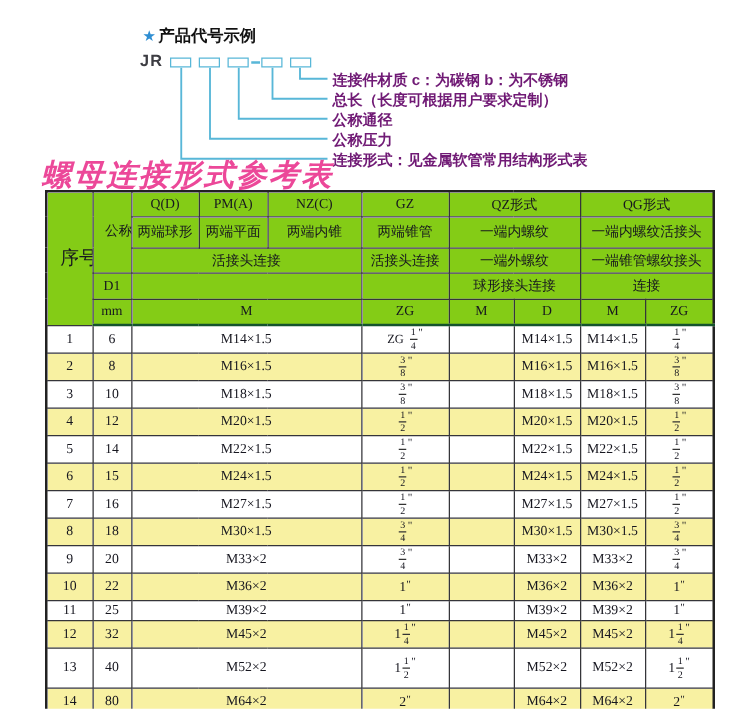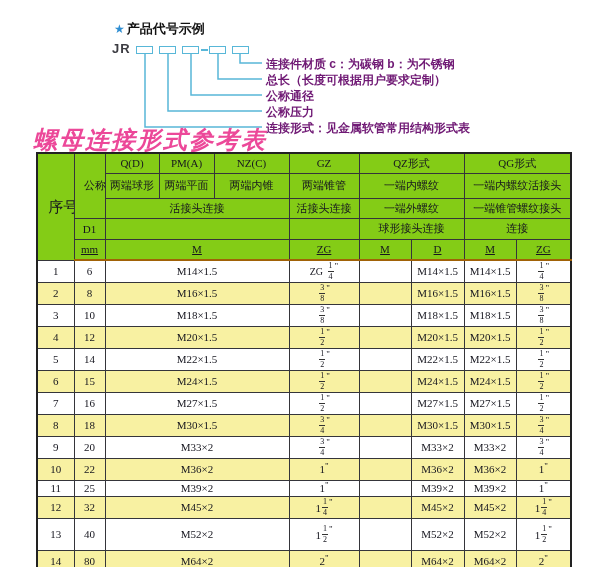--- a/index.html
+++ b/index.html
@@ -28,21 +28,21 @@
     position:absolute;left:36px;top:152px;
     border-collapse:collapse;table-layout:fixed;width:534px;
     font-size:11px;color:#16161f;
   }
   table.ref td,table.ref th{
     border:1px solid #35353a;padding:0;text-align:center;vertical-align:middle;
     font-weight:normal;overflow:hidden;white-space:nowrap;
   }
   table.ref{border:2px solid #222;}
   table.ref thead td{background:#84cc16;}
-  table.ref thead tr.mm-row td{border-bottom:2px solid #a16207;text-decoration:underline;}
+  table.ref thead tr.mm-row td{border-bottom:2px solid #14532d;}
   table.ref tbody tr.alt td{background:#f8f1a2;}
   .vtext{width:1em;margin:0 auto;word-break:break-all;line-height:15px;font-size:11px;}
   .vtext.seq{line-height:38px;font-size:15px;}
   
   .frac{display:inline-block;vertical-align:middle;font-size:8px;line-height:8px;text-align:center;margin:0 1px;}
   .frac .num{display:block;border-bottom:1px solid #333;padding:0 1px 1px 1px;}
   .frac .den{display:block;padding-top:1px;}
   .inq{font-size:9px;vertical-align:top;position:relative;top:-1px;}
   .whole{font-size:11px;vertical-align:middle;}
   .pre{font-size:10px;vertical-align:middle;margin-right:1px;}

